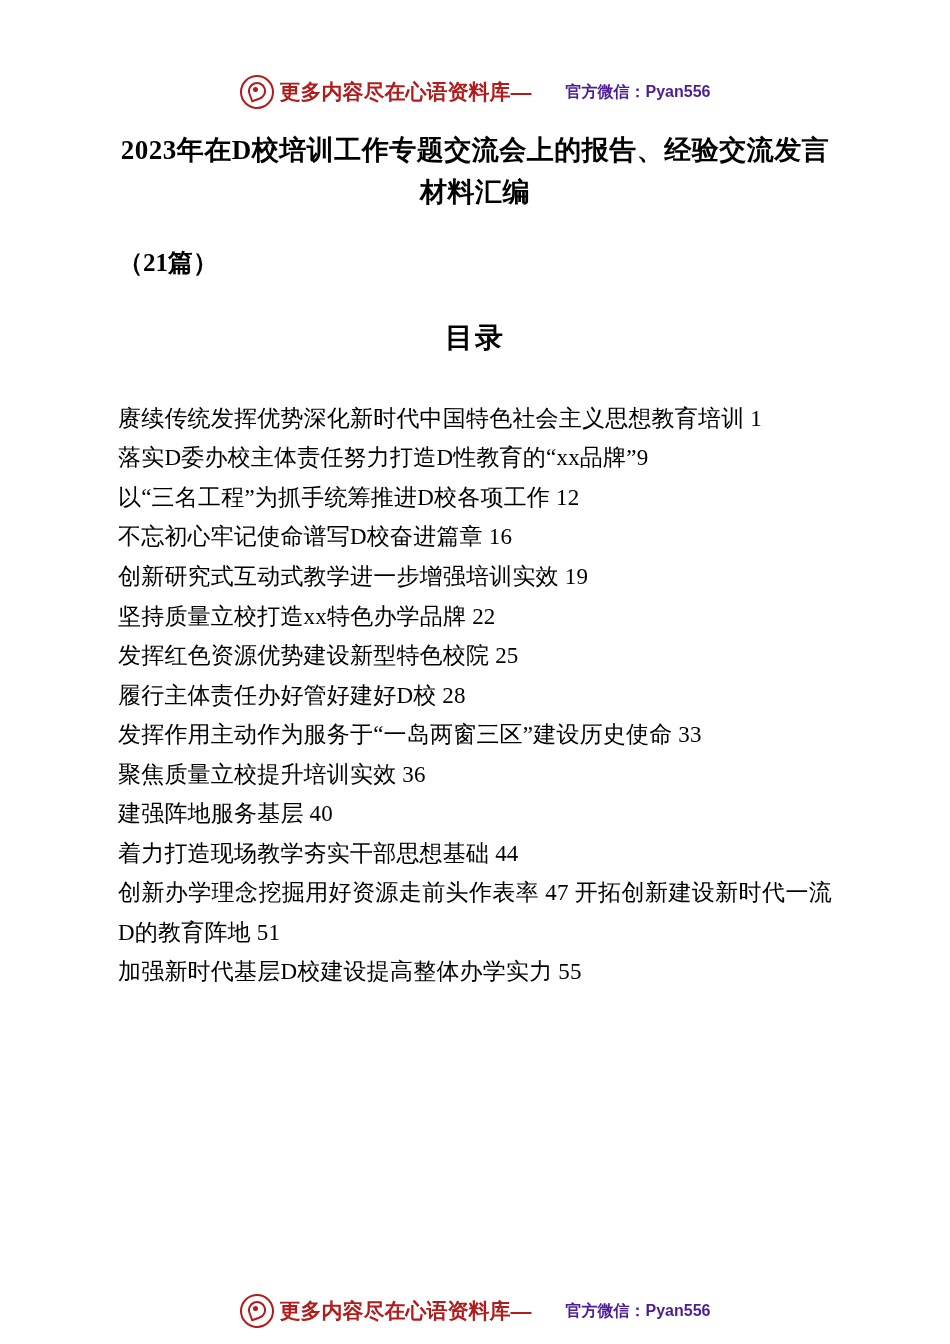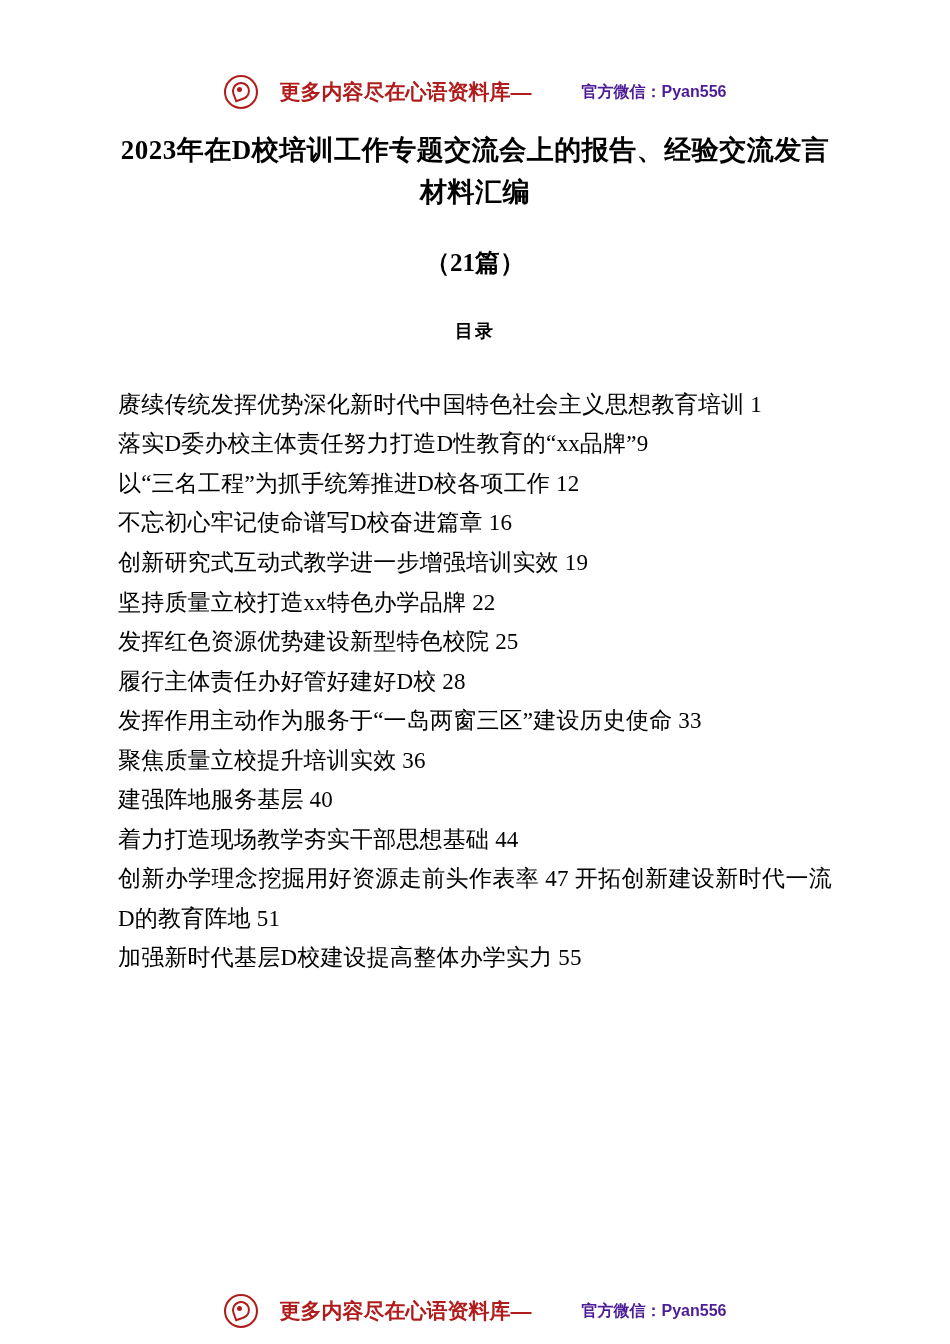--- a/index.html
+++ b/index.html
@@ -21,21 +21,21 @@
     position: relative;
     box-sizing: border-box;
     padding: 0 118px;
   }
 
   
   .watermark {
     display: flex;
     align-items: center;
     justify-content: center;
-    gap: 22px;
+    gap: 6px;
     height: 40px;
   }
   .watermark-top { margin-top: 72px; }
   .watermark-bottom {
     position: absolute;
     left: 0;
     right: 0;
     bottom: 85px;
   }
   .wm-logo {
@@ -90,25 +90,25 @@
     font-size: 27px;
     font-weight: bold;
     line-height: 1.55;
     text-align: center;
     letter-spacing: 0.5px;
   }
   .doc-subtitle {
     margin-top: 32px;
     font-size: 25px;
     font-weight: bold;
-    text-align: center;
+    text-align: left;
   }
   .toc-heading {
     margin-top: 40px;
-    font-size: 18px;
+    font-size: 28px;
     font-weight: bold;
     text-align: center;
     letter-spacing: 2px;
   }
 
   
   .toc-list {
     margin-top: 42px;
   }
   .toc-entry {

